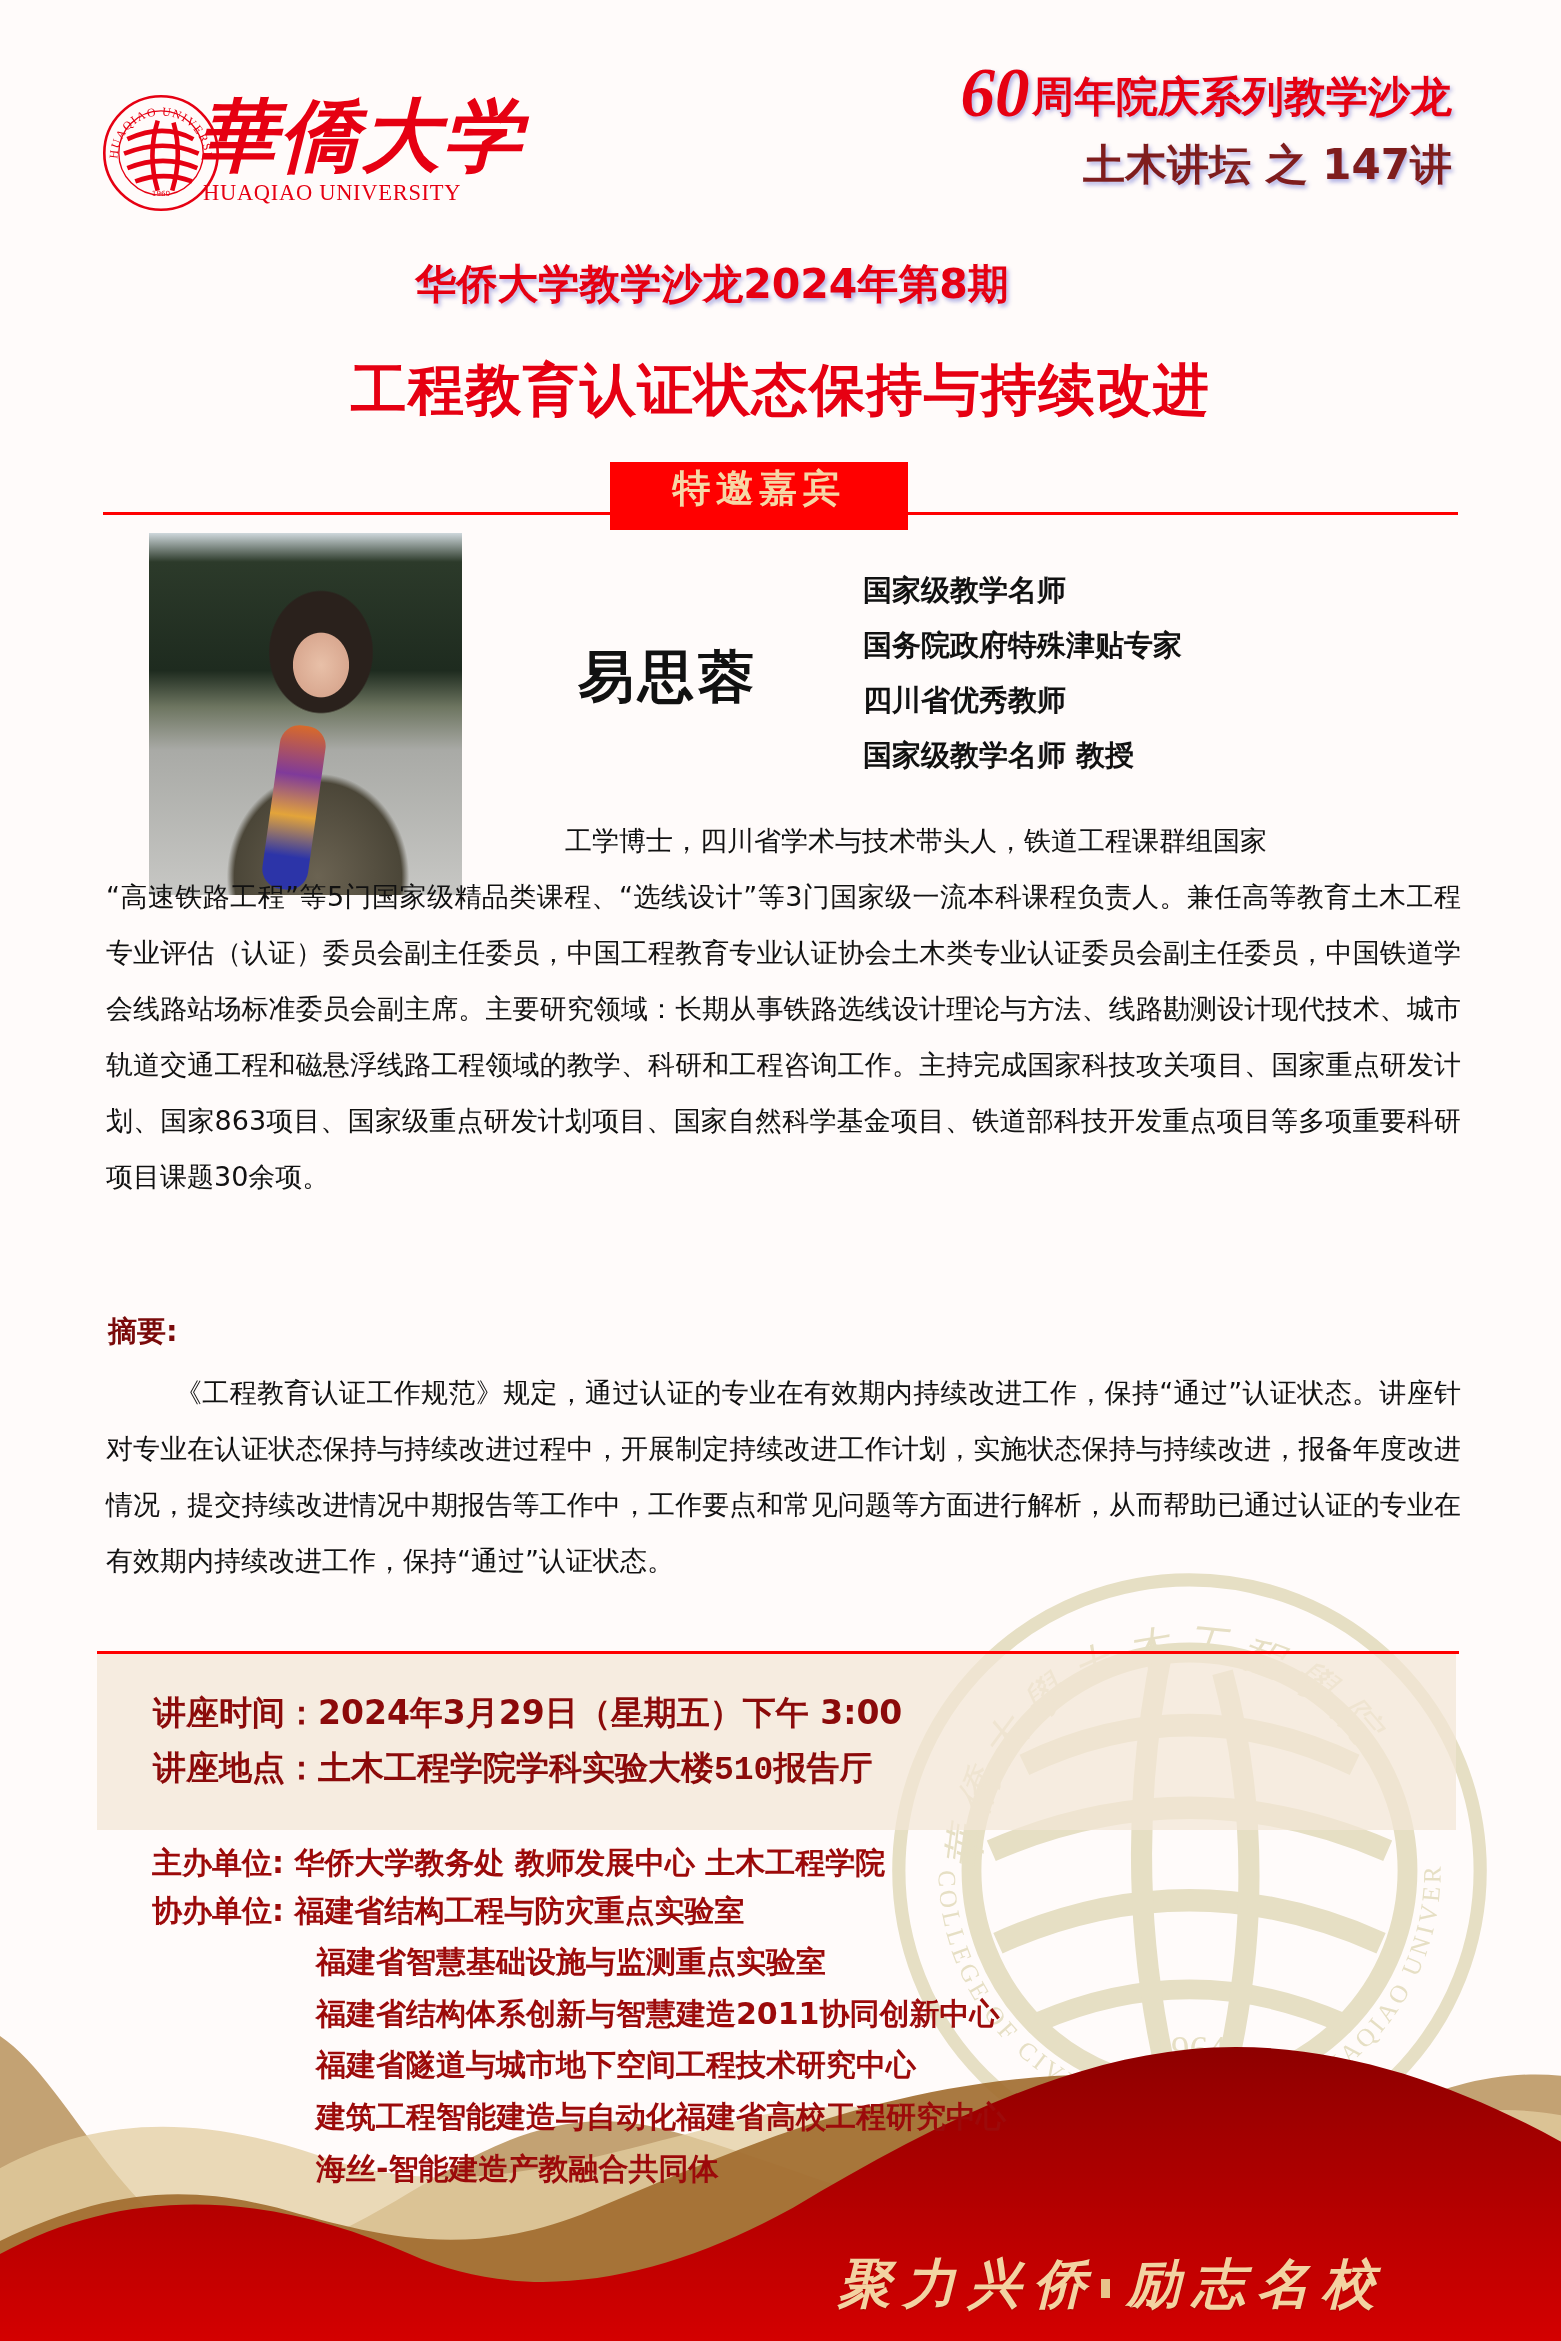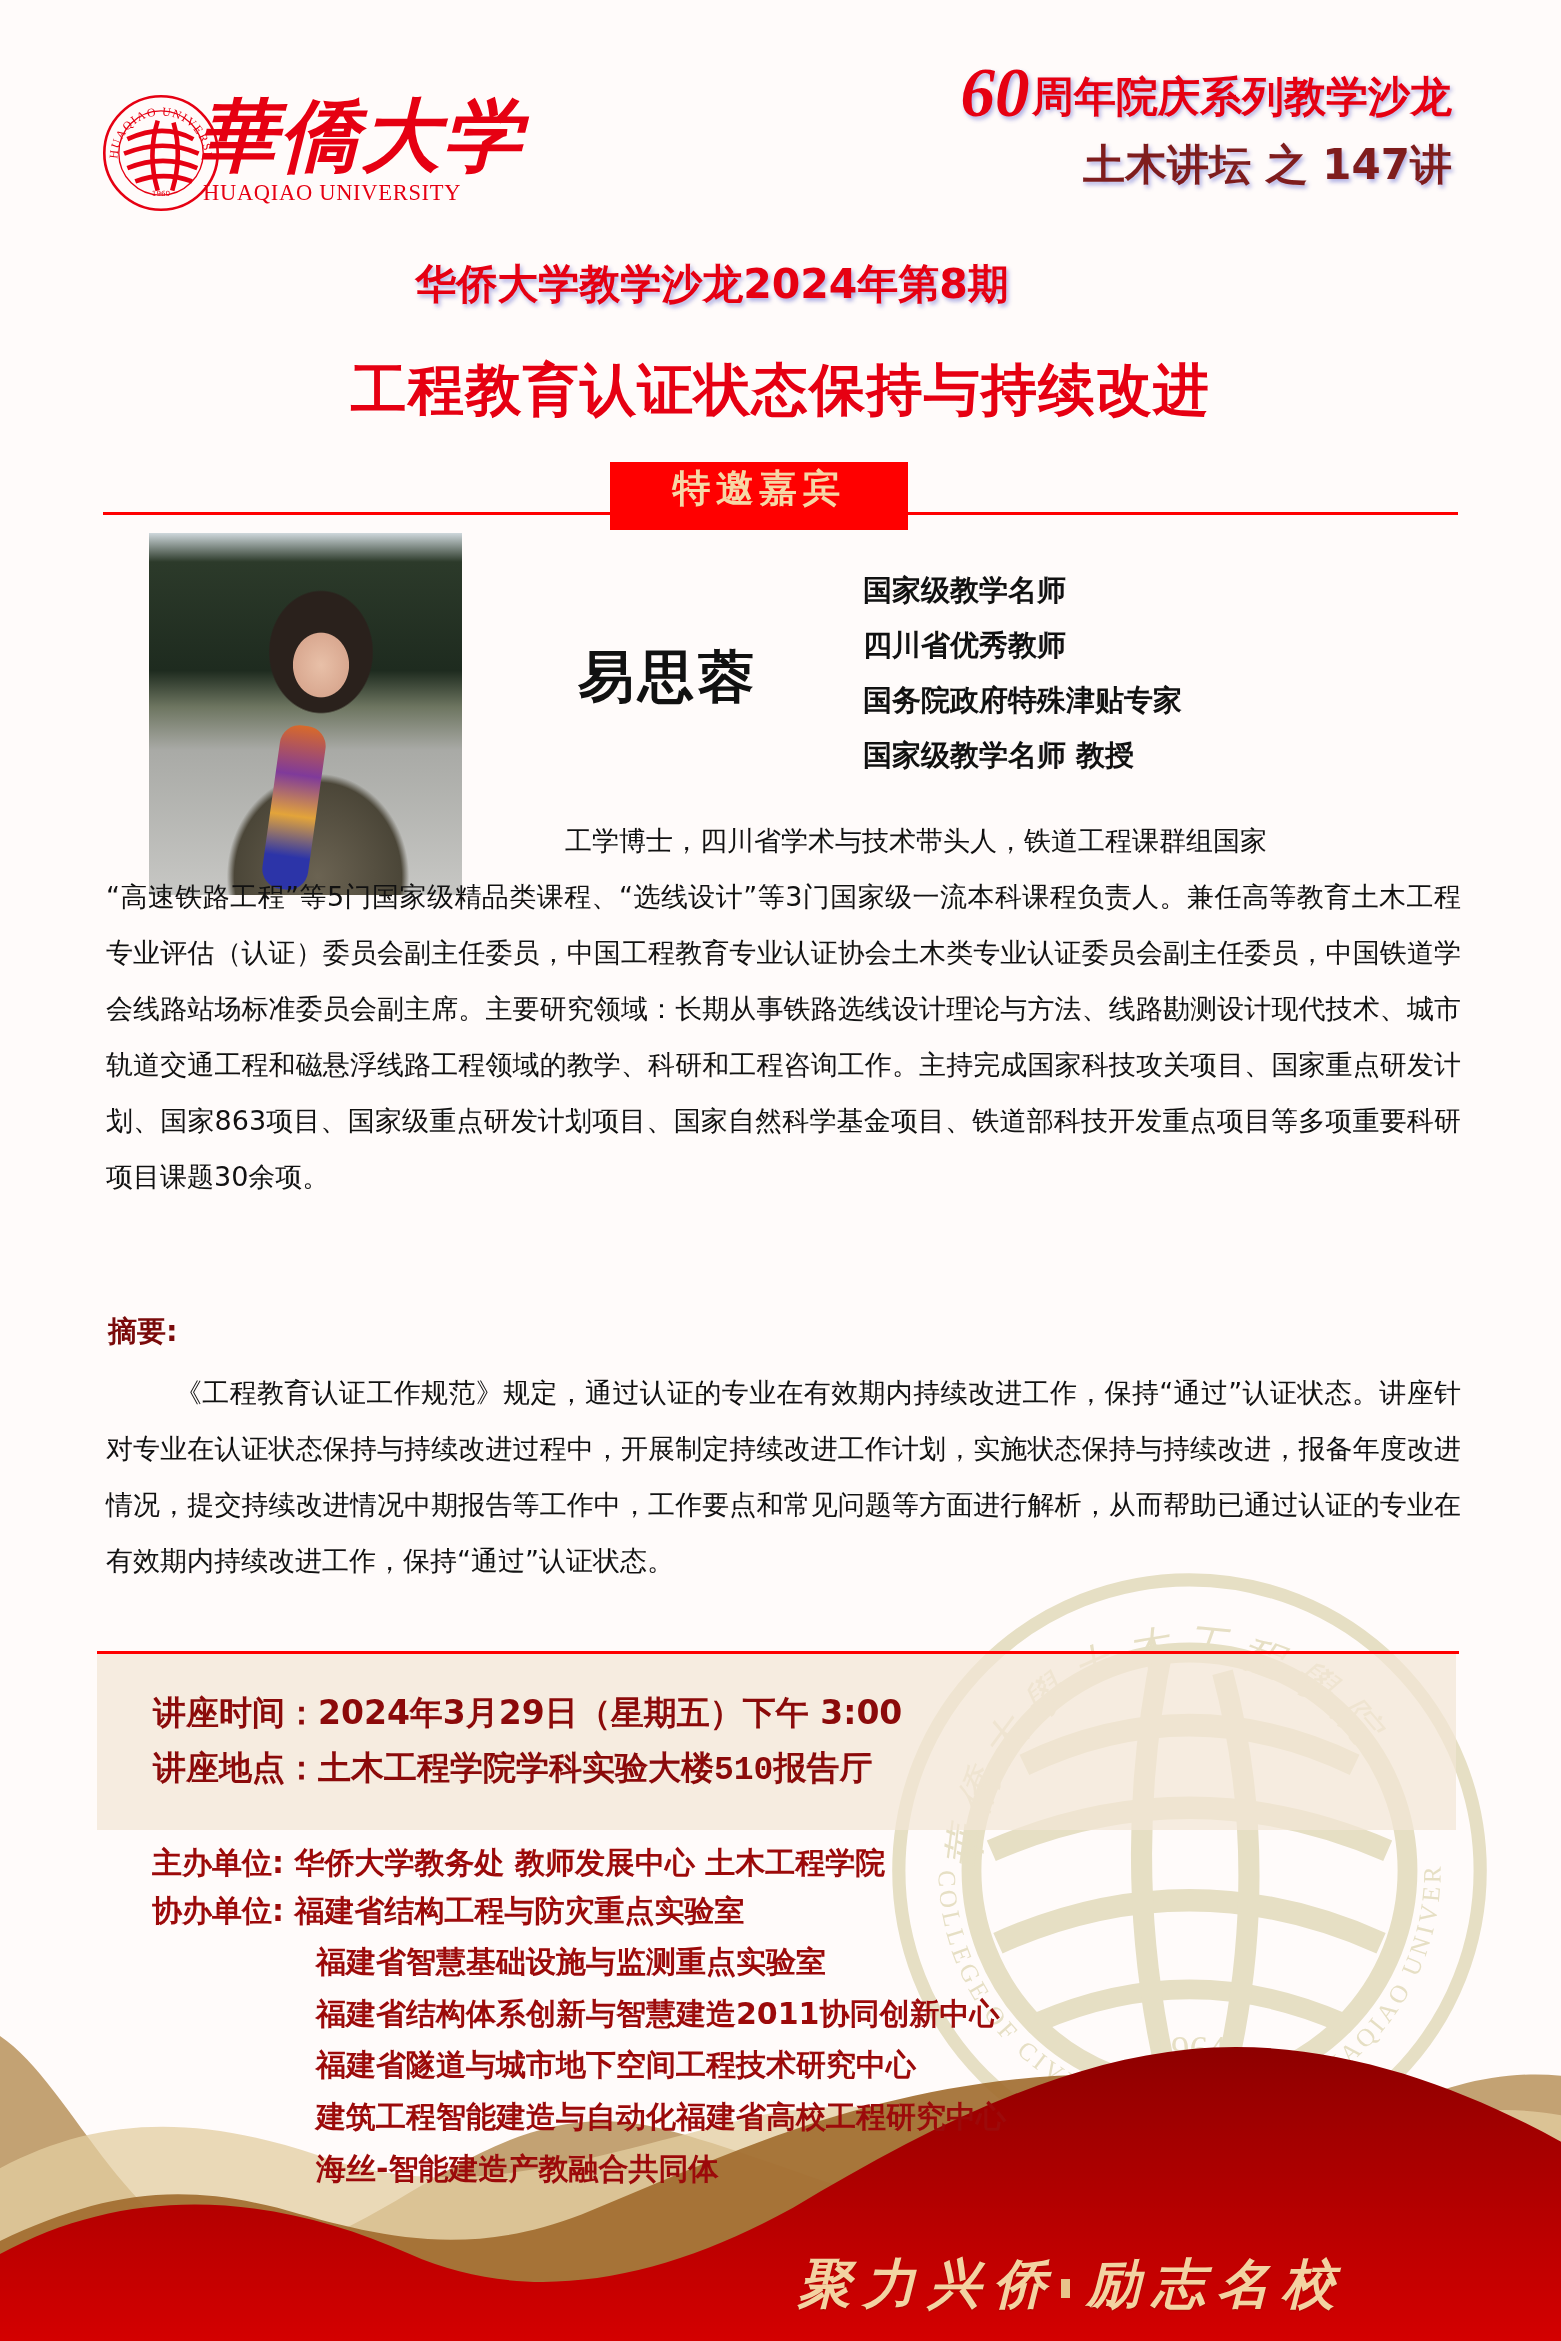--- a/index.html
+++ b/index.html
@@ -112,21 +112,21 @@
 
   
   .org { left: 152px; color: #9c0a0a; font-size: 30px; line-height: 1; z-index: 6; white-space: nowrap; font-weight: bold; }
   .org-host { top: 1848px; }
   .org-co-label { top: 1896px; }
   .org-co-item { left: 316px; }
 
   
   .waves { left: 0; top: 2036px; width: 1561px; height: 306px; z-index: 1; }
   .slogan {
-    left: 798px; top: 2257px; z-index: 7; white-space: nowrap;
+    left: 838px; top: 2257px; z-index: 7; white-space: nowrap;
     font-family: "DejaVu Serif", serif; font-style: italic; font-weight: bold;
     font-size: 53px; line-height: 1; letter-spacing: 12px;
     color: #f3d3a2;
     text-shadow: 0 1.3px 1.3px rgba(120,20,0,0.4);
   }
   .slogan .sep {
     display: inline-block; width: 9.3px; height: 18.5px; background: #e8c28a;
     margin: 0 17px 0 2.6px; vertical-align: middle;
   }
 </style>
@@ -162,22 +162,22 @@
 <div class="abs main-title">工程教育认证状态保持与持续改进</div>
 <div class="abs divider-top"></div>
 <div class="abs guest-banner">特邀嘉宾</div>
 
 <div class="abs photo">
     <div class="scarf"></div>
   </div>
 <div class="abs speaker-name">易思蓉</div>
 <div class="abs titles">
   <div class="t">国家级教学名师</div>
+  <div class="t">国务院政府特殊津贴专家</div>
   <div class="t">四川省优秀教师</div>
-  <div class="t">国务院政府特殊津贴专家</div>
   <div class="t">国家级教学名师  教授</div>
 </div>
 
 <div class="abs bio">
   <span class="indent1">工学博士，四川省学术与技术带头人，铁道工程课群组国家</span>
   <span>“高速铁路工程”等5门国家级精品类课程、“选线设计”等3门国家级一流本科课程负责人。兼任高等教育土木工程专业评估（认证）委员会副主任委员，中国工程教育专业认证协会土木类专业认证委员会副主任委员，中国铁道学会线路站场标准委员会副主席。主要研究领域：长期从事铁路选线设计理论与方法、线路勘测设计现代技术、城市轨道交通工程和磁悬浮线路工程领域的教学、科研和工程咨询工作。主持完成国家科技攻关项目、国家重点研发计划、国家863项目、国家级重点研发计划项目、国家自然科学基金项目、铁道部科技开发重点项目等多项重要科研项目课题30余项。</span>
 </div>
 
 <div class="abs abstract-label">摘要:</div>
 <div class="abs abstract">《工程教育认证工作规范》规定，通过认证的专业在有效期内持续改进工作，保持“通过”认证状态。讲座针对专业在认证状态保持与持续改进过程中，开展制定持续改进工作计划，实施状态保持与持续改进，报备年度改进情况，提交持续改进情况中期报告等工作中，工作要点和常见问题等方面进行解析，从而帮助已通过认证的专业在有效期内持续改进工作，保持“通过”认证状态。</div>

